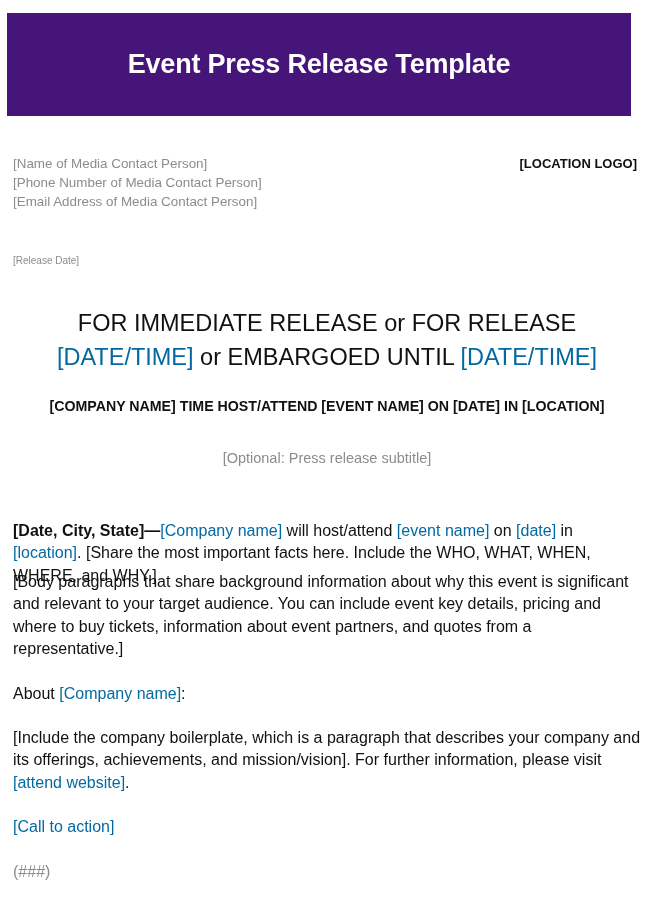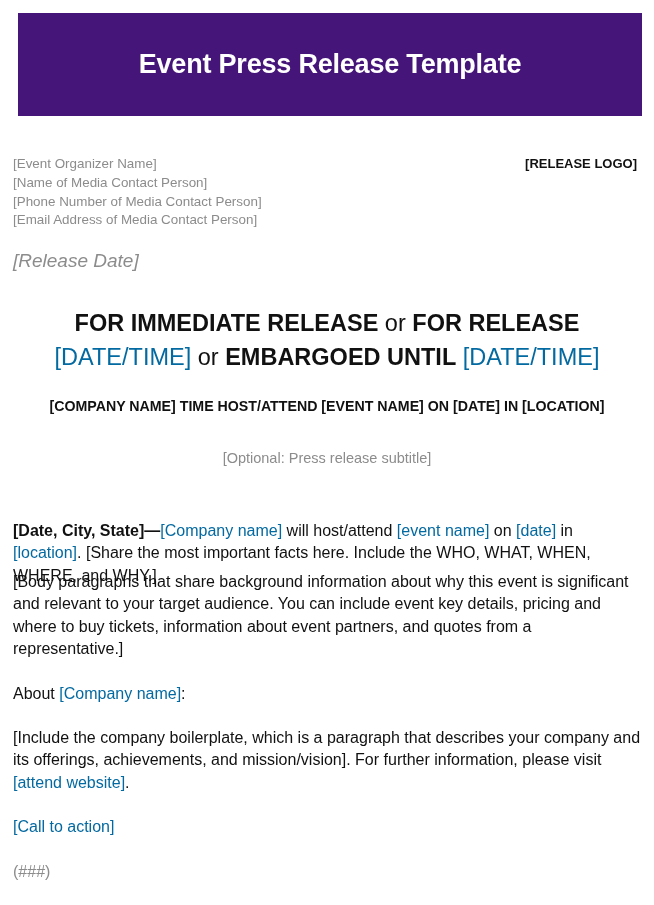--- a/index.html
+++ b/index.html
@@ -2,45 +2,45 @@
 <html><head>
   <meta charset="utf-8">
   <style>
     html, body { margin: 0; padding: 0; background: #ffffff; }
     body {
       width: 654px; height: 905px; position: relative; overflow: hidden;
       font-family: "Liberation Sans", "DejaVu Sans", sans-serif;
       color: #111111;
     }
     .banner {
-      position: absolute; left: 18px; top: 13px; width: 624px; height: 103px;
+      position: absolute; left: 7px; top: 13px; width: 624px; height: 103px;
       background: #45157a;
       display: flex; align-items: center; justify-content: center;
     }
     .banner-title {
       color: #ffffff; font-weight: bold; font-size: 27px; letter-spacing: -0.2px;
     }
     .gray { color: #0369a1; }
     .contact {
       position: absolute; left: 13px; top: 155px;
       font-size: 13.4px; line-height: 18.8px; color: #8c8c8c;
     }
     .logo {
       position: absolute; right: 17px; top: 155px;
       font-size: 13px; font-weight: bold; color: #111111; line-height: 18.8px;
     }
     .release-date {
       position: absolute; left: 13px; top: 252px;
-      font-size: 19px; color: #8c8c8c; line-height: 18px; font-style: italic;
+      font-size: 10px; color: #8c8c8c; line-height: 18px;
     }
     .release-line {
       position: absolute; left: 0; top: 306px; width: 654px;
       text-align: center; font-size: 23.5px; line-height: 34px; color: #111111;
     }
-    .release-line b { font-weight: bold; text-align: center; }
+    .release-line b { font-weight: normal; text-align: center; }
     .headline {
       position: absolute; left: 0; top: 397px; width: 654px;
       text-align: center; font-size: 14.2px; font-weight: bold; color: #111111;
       line-height: 19px;
     }
     .subtitle {
       position: absolute; left: 0; top: 418px; width: 654px;
       text-align: center; font-size: 14.5px; color: #8c8c8c; line-height: 19px; margin-top: 31px;
     }
     .body-text {
@@ -55,27 +55,26 @@
     .p6 { top: 861px; color: #8c8c8c; }
   </style>
 </head>
 <body>
 
 <div class="banner">
   <div class="banner-title">Event Press Release Template</div>
 </div>
 
 <div class="contact">
-  <div>[Event Organizer Name]</div>
   <div>[Name of Media Contact Person]</div>
   <div>[Phone Number of Media Contact Person]</div>
   <div>[Email Address of Media Contact Person]</div>
 </div>
 
-<div class="logo">[RELEASE LOGO]</div>
+<div class="logo">[LOCATION LOGO]</div>
 
 <div class="release-date">[Release Date]</div>
 
 <div class="release-line">
   <b>FOR IMMEDIATE RELEASE</b><span> or </span><b>FOR RELEASE</b><br>
   <span class="gray">[DATE/TIME]</span><span> or </span><b>EMBARGOED UNTIL</b> <span class="gray">[DATE/TIME]</span>
 </div>
 
 <div class="headline">[COMPANY NAME] TIME HOST/ATTEND [EVENT NAME] ON [DATE] IN [LOCATION]</div>
 <div class="subtitle">[Optional: Press release subtitle]</div>

